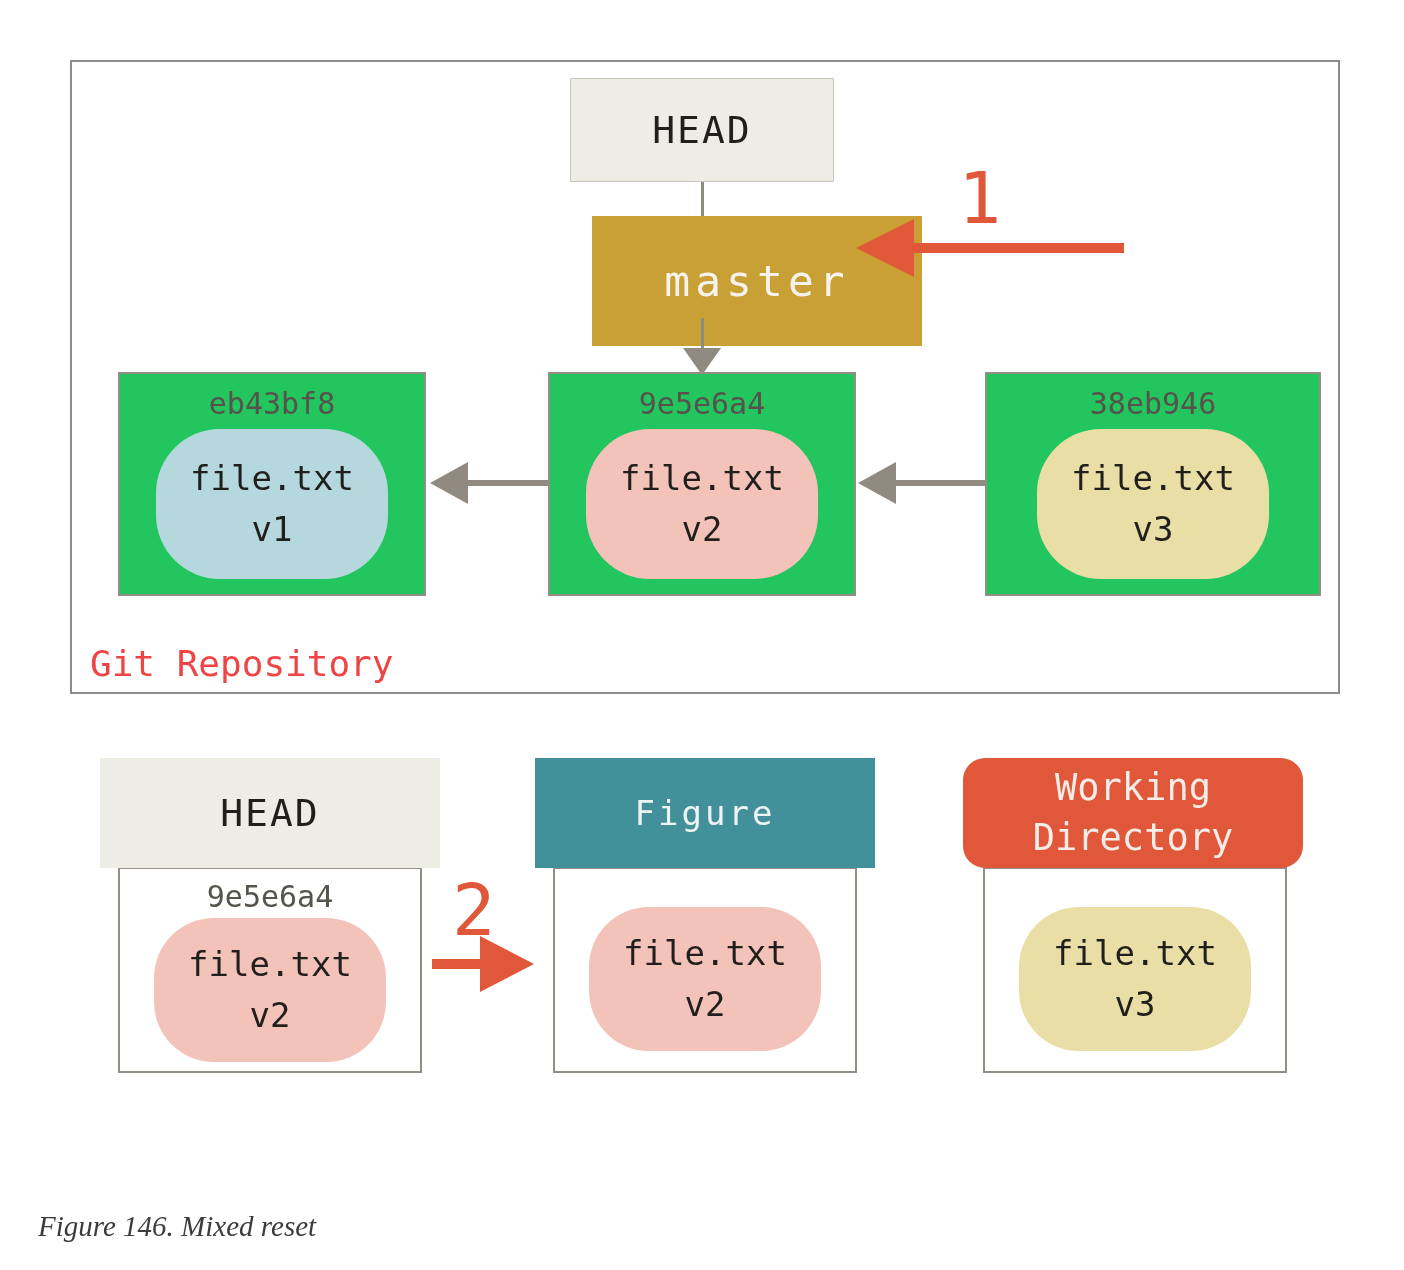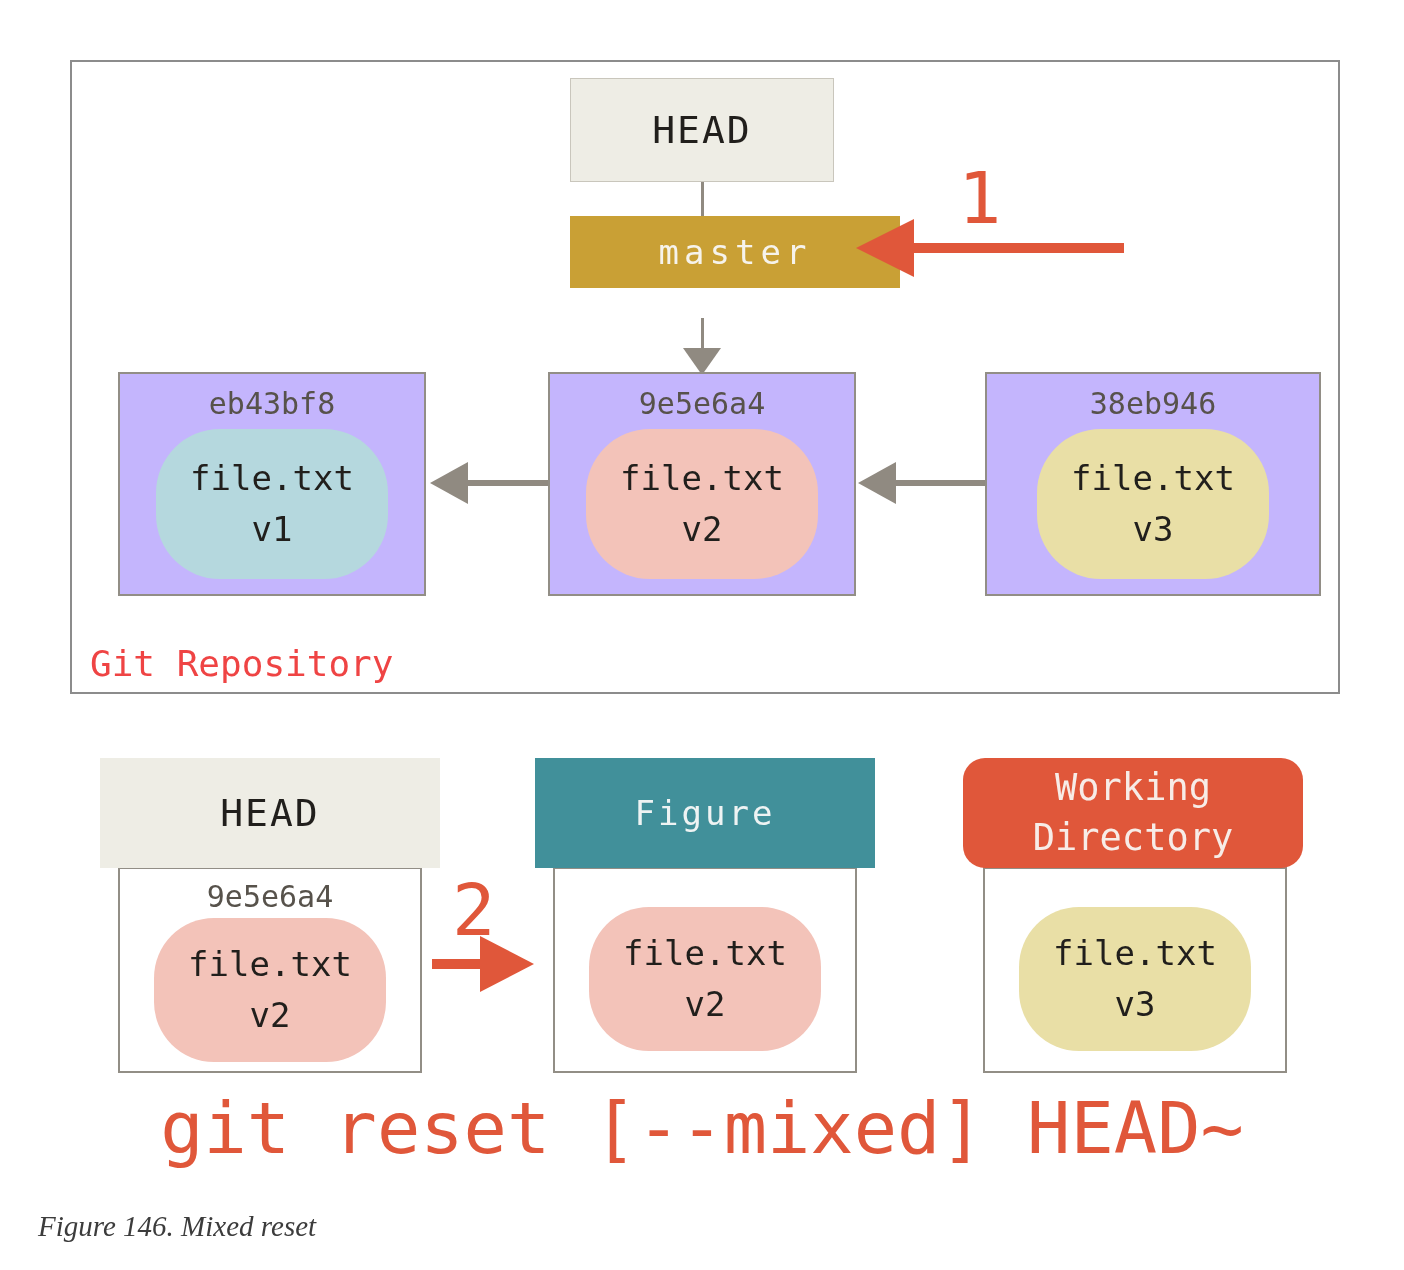--- a/index.html
+++ b/index.html
@@ -44,25 +44,25 @@
   }
   .vline {
     position: absolute;
     width: 3px;
     background: #908a81;
   }
   .line-head-master { left: 701px; top: 182px; height: 34px; }
   .line-master-commit { left: 701px; top: 318px; height: 32px; }
   .master-box {
     position: absolute;
-    left: 570px; top: 216px;
-    width: 330px; height: 72px;
+    left: 592px; top: 216px;
+    width: 330px; height: 130px;
     background: var(--branch_gold, #c9a035);
     display: flex; align-items: center; justify-content: center;
-    font-size: 34px;
+    font-size: 43px;
     color: #f6f3ec;
     letter-spacing: 5px;
   }
   .arrowhead-down {
     position: absolute;
     left: 683px; top: 348px;
     width: 0; height: 0;
     border-left: 19px solid transparent;
     border-right: 19px solid transparent;
     border-top: 27px solid #908a81;
@@ -89,21 +89,21 @@
     line-height: 1;
   }
   .step-1 { left: 958px; top: 162px; }
   .step-2 { left: 452px; top: 874px; }
   
   .commit-box {
     position: absolute;
     top: 372px;
     height: 224px;
     border: 2px solid #928e86;
-    background: #c4b5fd;
+    background: #22c55e;
     box-sizing: border-box;
   }
   .commit-1 { left: 118px; width: 308px; }
   .commit-2 { left: 548px; width: 308px; }
   .commit-3 { left: 985px; width: 336px; }
   .hash {
     margin-top: 12px;
     text-align: center;
     font-size: 30px;
     color: #57524b;
@@ -283,16 +283,15 @@
     <div class="blob blob-yellow centered">
       <span>file.txt</span>
       <span>v3</span>
     </div>
   </div>
 
   <div class="red-shaft-2"></div>
   <div class="red-head-right"></div>
   <div class="step-label step-2">2</div>
 
-  <div class="command-line">git reset [--mixed] HEAD~</div>
   <div class="figure-caption">Figure 146. Mixed reset</div>
 
 </div>
 
 </body></html>

